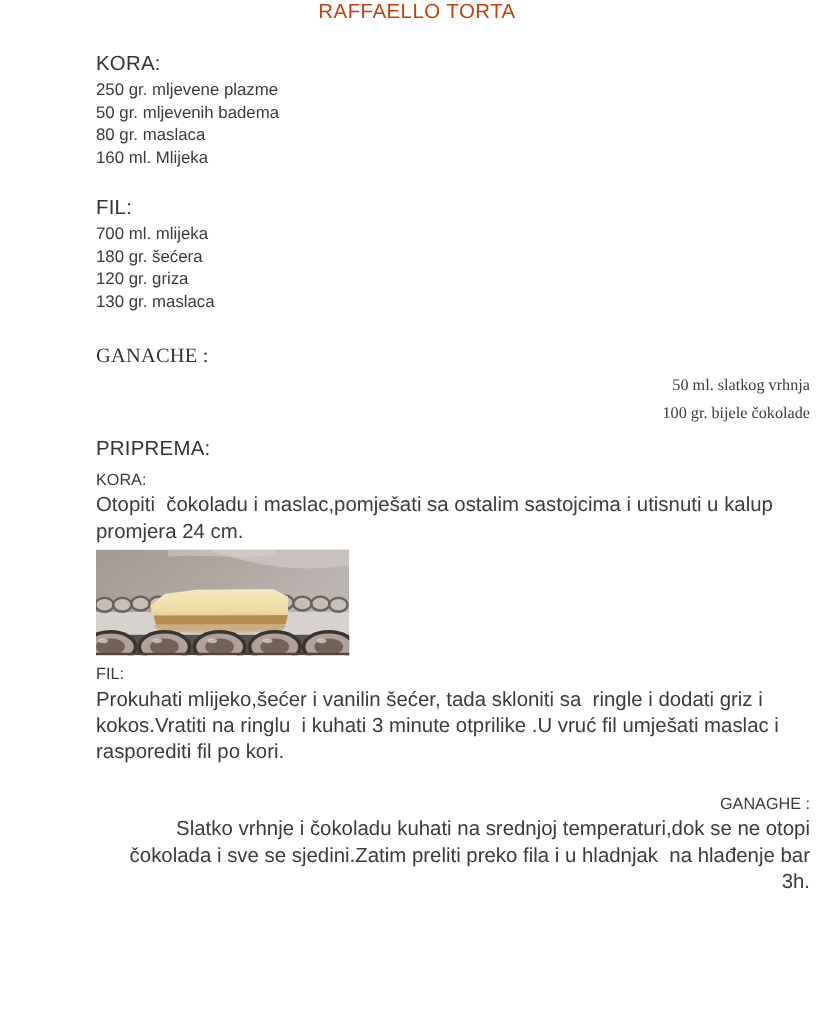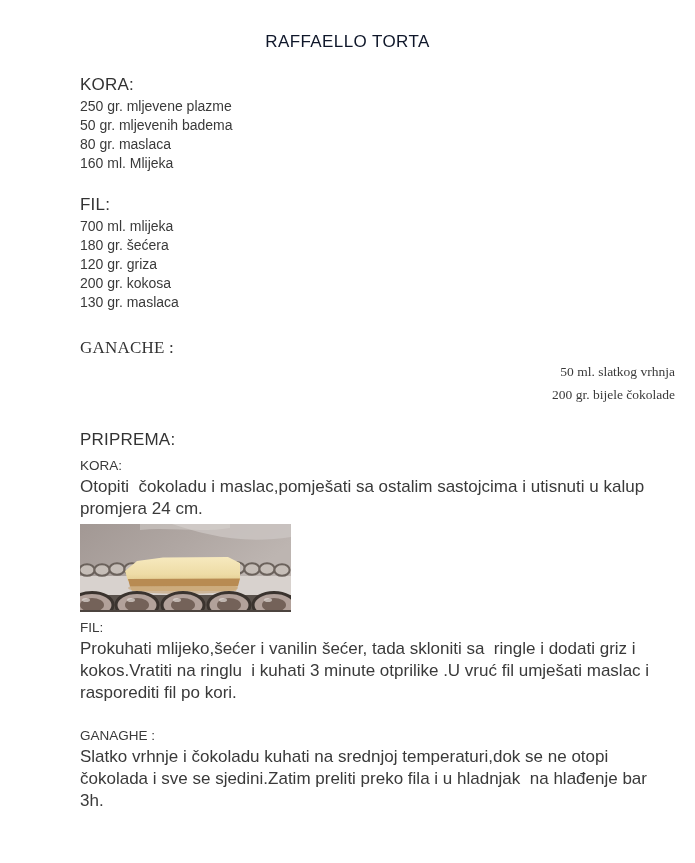--- a/index.html
+++ b/index.html
@@ -8,51 +8,50 @@
     position: relative;
     width: 695px;
     height: 863px;
     background: #ffffff;
     font-family: "Liberation Sans", sans-serif;
     color: #3a3a3a;
     overflow: hidden;
   }
   .title {
     margin: 0;
-    padding-top: 32px;
     font-size: 17px;
     font-weight: 400;
     line-height: 20px;
     text-align: center;
     letter-spacing: 0.4px;
-    color: #0f172a;
+    color: #c2410c;
   }
   .content { margin: 0 20px 0 80px; }
   .sec-heading {
     font-size: 17px;
     font-weight: 400;
     line-height: 20px;
     margin: 0 0 2px 0;
     color: #333333;
     letter-spacing: 0.2px;
   }
   .sec-kora { margin-top: 23px; }
   .sec-fil  { margin-top: 22px; }
   .sec-gan  { margin-top: 26px; font-family: Liberation Serif, serif; }
-  .sec-prep { margin-top: 24px; }
+  .sec-prep { margin-top: 9px; }
   .ing { font-size: 14px; line-height: 19px; }
   .sec-gan .ing { font-size: 13.5px; line-height: 23px; text-align: right; }
   .subhead { font-size: 13.5px; line-height: 20px; margin-top: 6px; }
   .para {
     margin: 0;
     font-size: 17px;
     line-height: 22px;
     white-space: pre-wrap;
   }
-  .sub-gan { margin-top: 22px; }
+  .sub-gan { margin-top: 22px; text-align: right; }
   .photo {
     margin: 4px 0 0 0;
     width: 211px;
     height: 88px;
     display: block;
   }
   .photo svg { display: block; }
 </style>
 </head>
 <body>
@@ -72,30 +71,29 @@
         <div class="ing">160 ml. Mlijeka</div>
       </div>
     </section>
 
     <section class="sec-fil">
       <h2 class="sec-heading">FIL:</h2>
       <div>
         <div class="ing">700 ml. mlijeka</div>
         <div class="ing">180 gr. šećera</div>
         <div class="ing">120 gr. griza</div>
-        <div class="ing">200 gr. kokosa</div>
         <div class="ing">130 gr. maslaca</div>
       </div>
     </section>
 
     <section class="sec-gan">
       <h2 class="sec-heading">GANACHE :</h2>
       <div>
         <div class="ing">50 ml. slatkog vrhnja</div>
-        <div class="ing">200 gr. bijele čokolade</div>
+        <div class="ing">100 gr. bijele čokolade</div>
       </div>
     </section>
 
     <section class="sec-prep">
       <h2 class="sec-heading">PRIPREMA:</h2>
 
       <div>
         <div class="subhead">KORA:</div>
         <p class="para">Otopiti  čokoladu i maslac,pomješati sa ostalim sastojcima i utisnuti u kalup
 promjera 24 cm.</p>

